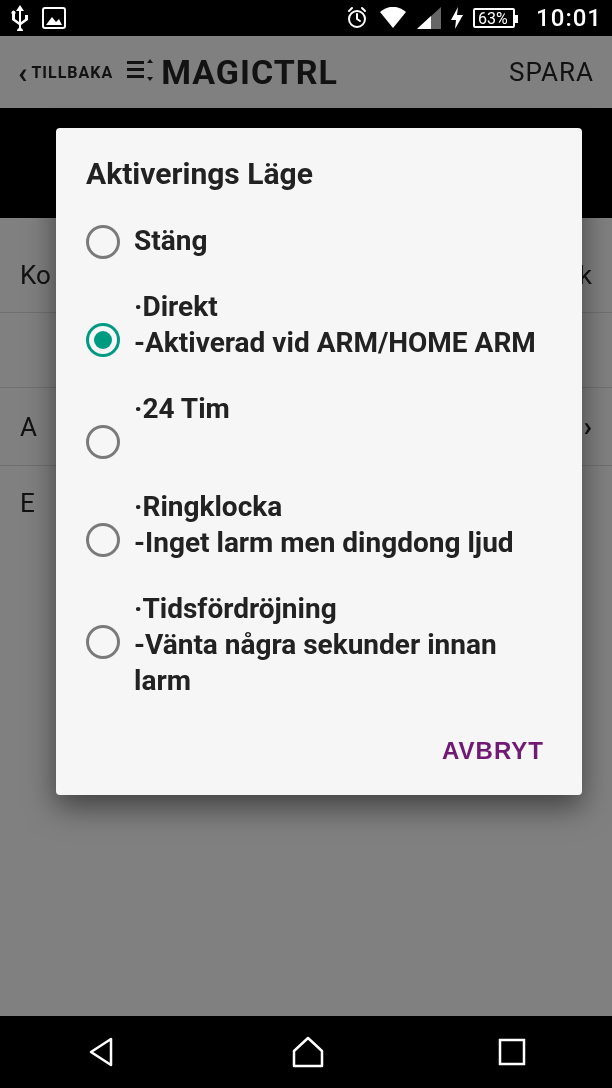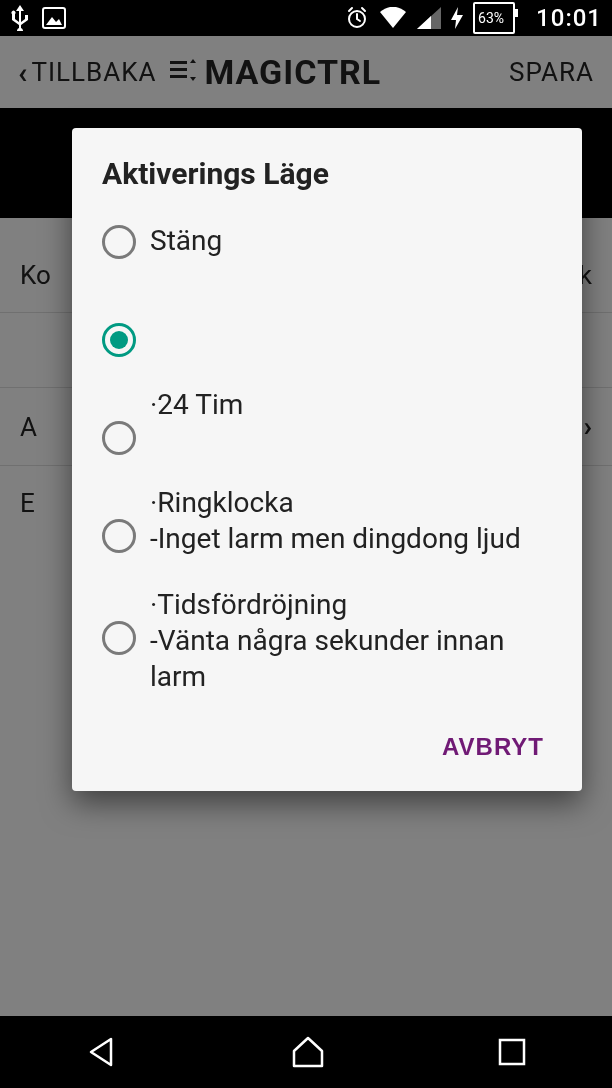--- a/index.html
+++ b/index.html
@@ -19,22 +19,22 @@
   }
   .status-left { display: flex; gap: 12px; align-items: center; }
   .status-right { margin-left: auto; display: flex; gap: 10px; align-items: center; }
   .status-icon svg { display: block; }
   .battery-box {
     display: flex; align-items: center; gap: 2px;
     font-size: 18px; font-weight: 400;
   }
   .battery-outline {
     display: flex; align-items: center;
-    border: 2px solid #fff; height: 32px; width: 42px;
-    position: relative; padding: 0 3px; font-size: 14px;
+    border: 2px solid #fff; height: 20px; width: 42px;
+    position: relative; padding: 0 3px; font-size: 16px;
     border-radius: 2px;
   }
   .battery-outline::after{
     content:""; position:absolute; right:-5px; top:5px; width:3px; height:8px;
     background:#fff;
   }
   .clock { font-size: 24px; font-weight: 500; letter-spacing: 1px; margin-left: 11px;}
 
   
   .app-area {
@@ -42,21 +42,21 @@
     background: #e9e9e9;
   }
   .app-header {
     height: 72px;
     background: #e9e9e9;
     display: flex; align-items: center;
     padding: 0 18px;
     color: #222;
   }
   .back-chevron { font-size: 30px; font-weight: 700; margin-right: 4px;}
-  .back-label { font-size: 26px; font-weight: 400; letter-spacing: 1px; }
+  .back-label { font-size: 16px; font-weight: 700; letter-spacing: 1px; }
   .title-icon { margin: 0 8px 0 14px; }
   .app-title { font-size: 34px; font-weight: 700; letter-spacing: 1px; text-align: right; }
   .app-save  { margin-left: auto; font-size: 26px; font-weight: 400; letter-spacing: 1px; }
 
   .app-blackbar { height: 110px; background: #000; }
 
   .app-body { padding: 20px 0; color: #222; font-size: 26px; }
   .app-row { padding: 22px 20px; border-bottom: 1px solid #ccc; display:flex; align-items:center;}
   .app-row-last { border-bottom: none;}
   .app-row .chev { margin-left:auto; font-size:28px; font-weight:700;}
@@ -69,21 +69,20 @@
 
   
   .dialog {
     position: absolute;
     top: 128px; left: 56px; right: 30px;
     background: #f6f6f6;
     border-radius: 4px;
     box-shadow: 0 12px 30px rgba(0,0,0,0.5);
     padding: 28px 28px 10px 30px;
     color: #222;
-    margin-left: 16px;
   }
   .dialog-title {
     font-size: 30px;
     font-weight: 700;
     margin-bottom: 22px;
   }
   .option {
     display: flex;
     align-items: flex-start;
     padding: 10px 0 20px 0;
@@ -104,21 +103,21 @@
     content:""; position:absolute; top:50%; left:50%;
     width:18px; height:18px; background:#009a82;
     border-radius:50%; transform:translate(-50%,-50%);
   }
   .option.multi .radio { margin-top: 34px; } 
   .option-text {
     font-size: 28px;
     line-height: 36px;
     color: #222;
   }
-  .option-text .l1, .option-text .l2, .option-text .l3 { display:block; }
+  .option-text .l1, .option-text .l2, .option-text .l3 { display:block;font-weight:bold; }
 
   .dialog-actions {
     display: flex; justify-content: flex-end;
     padding: 18px 10px 20px 0;
   }
   .dialog-cancel {
     color: #701a75;
     font-size: 24px;
     font-weight: 700;
     letter-spacing: 1px;
@@ -226,20 +225,24 @@
 
   <div class="option">
     <span class="radio"></span>
     <span class="option-text">
         <span class="l1">Stäng</span>
       </span>
   </div>
 
   <div class="option multi">
     <span class="radio selected"></span>
+    <span class="option-text">
+      <span class="l1">·Direkt</span>
+      <span class="l2">-Aktiverad vid ARM/HOME ARM</span>
+    </span>
   </div>
 
   <div class="option multi">
     <span class="radio"></span>
     <span class="option-text">
       <span class="l1">·24 Tim</span>
     </span>
   </div>
 
 

